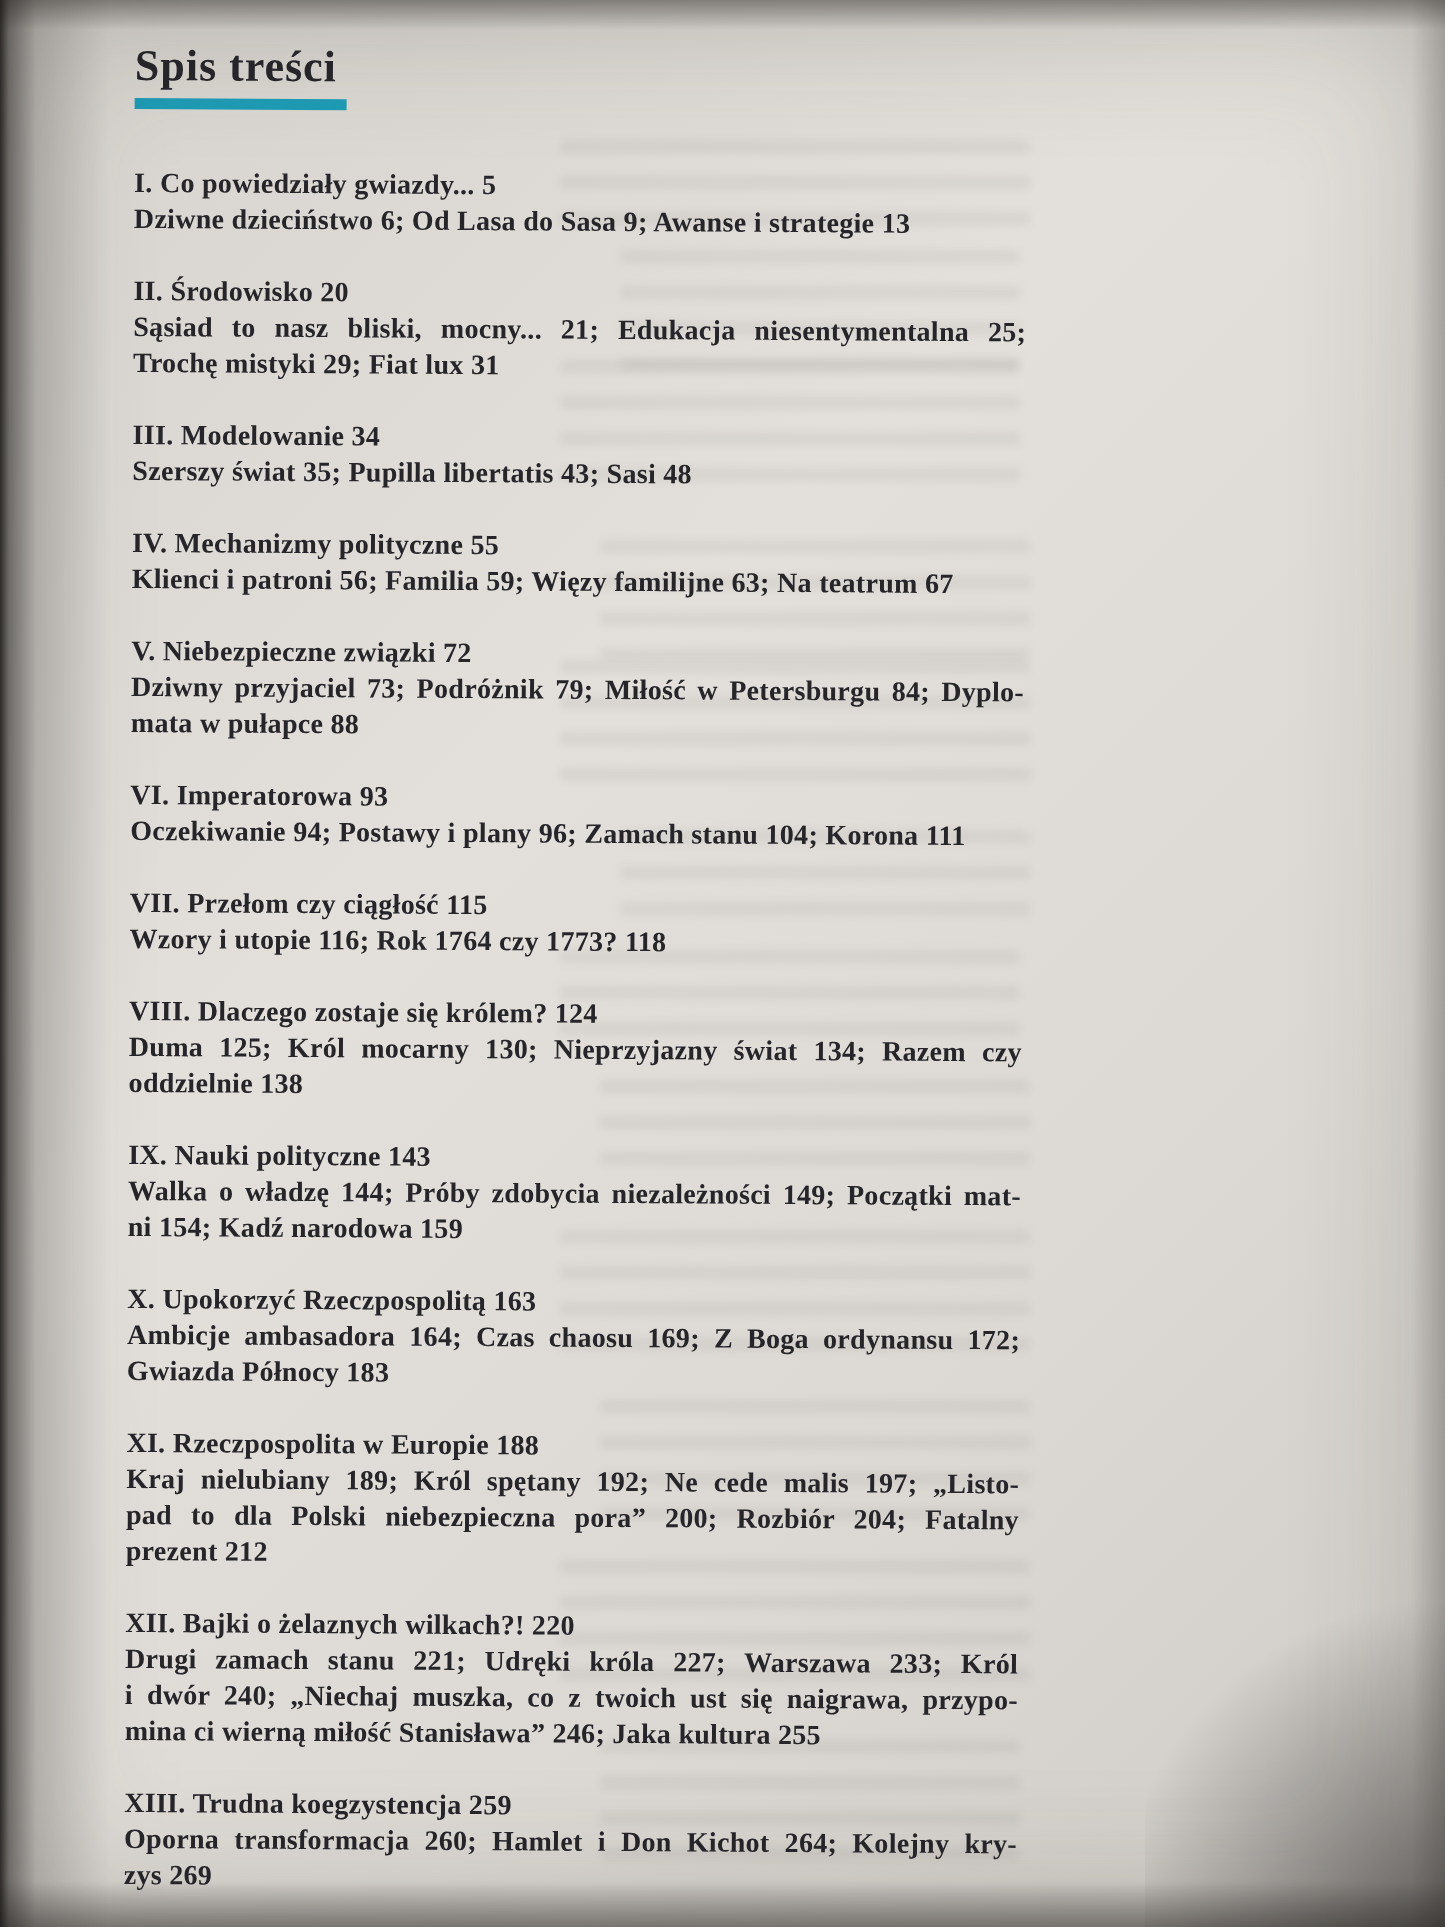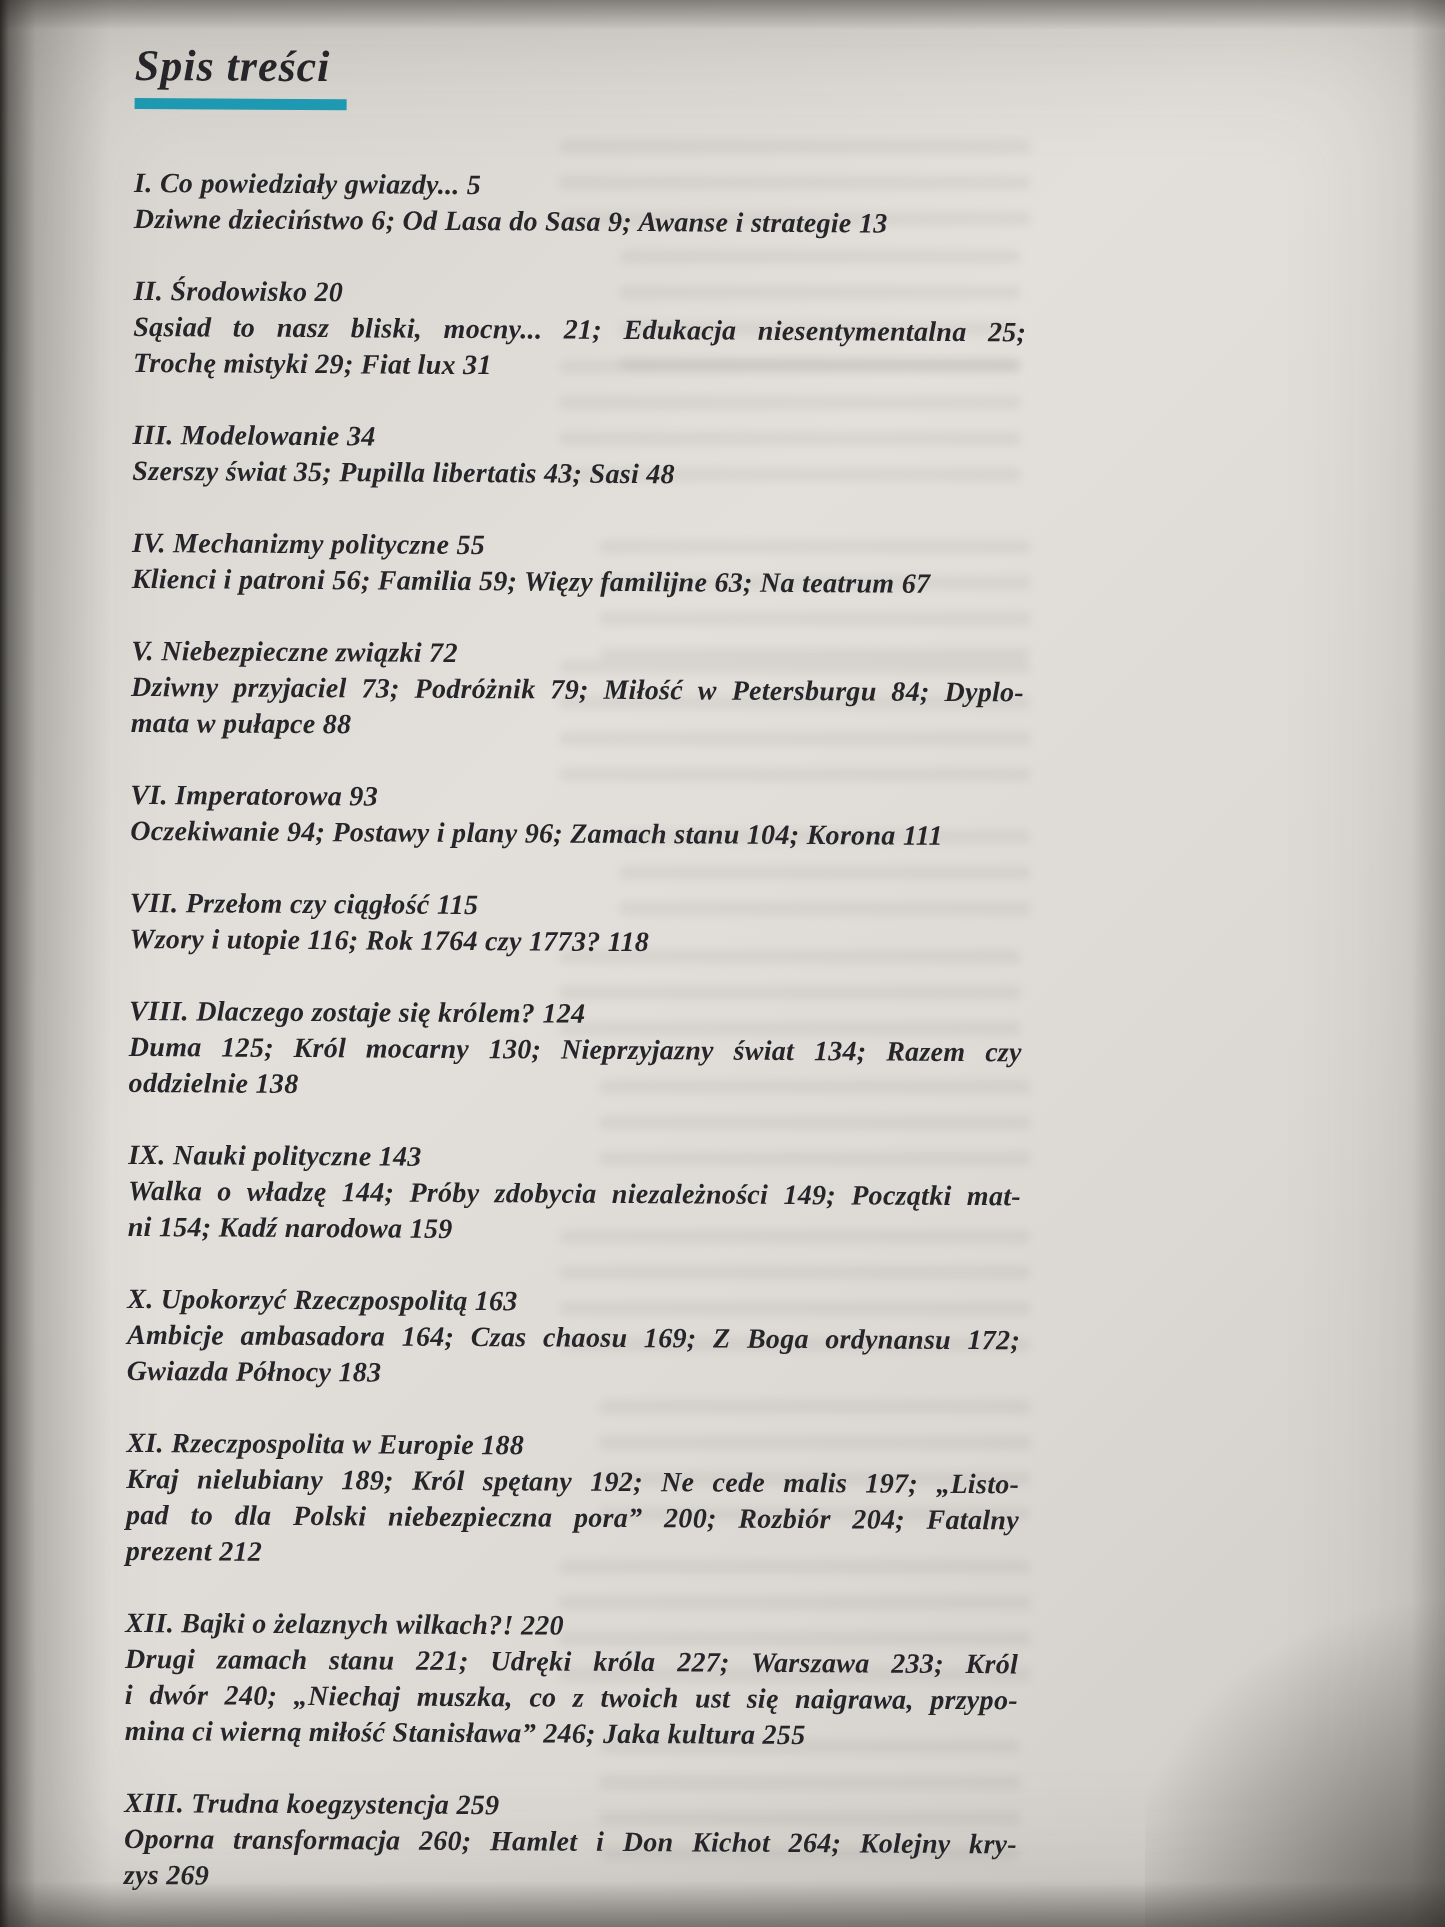--- a/index.html
+++ b/index.html
@@ -7,21 +7,20 @@
     width:1445px; height:1927px;
     background:#1b1a19;
     font-family:"Liberation Serif", "DejaVu Serif", serif;
     overflow:hidden;
   }
   .photo {
     position:relative;
     width:1445px; height:1927px;
     background: linear-gradient(135deg, #d6d3ce 0%, #e3e0db 38%, #dcd9d4 70%, #cfccc7 100%);
     overflow:hidden;
-    font-style:italic;
   }
   
   .edge-left {
     position:absolute; left:0; top:0; bottom:0; width:110px;
     background: linear-gradient(90deg,
       rgba(18,16,15,.88) 0px, rgba(18,16,15,.5) 9px,
       rgba(18,16,15,.16) 36px, rgba(18,16,15,0) 110px);
   }
   .edge-top {
     position:absolute; left:0; top:0; right:0; height:30px;

